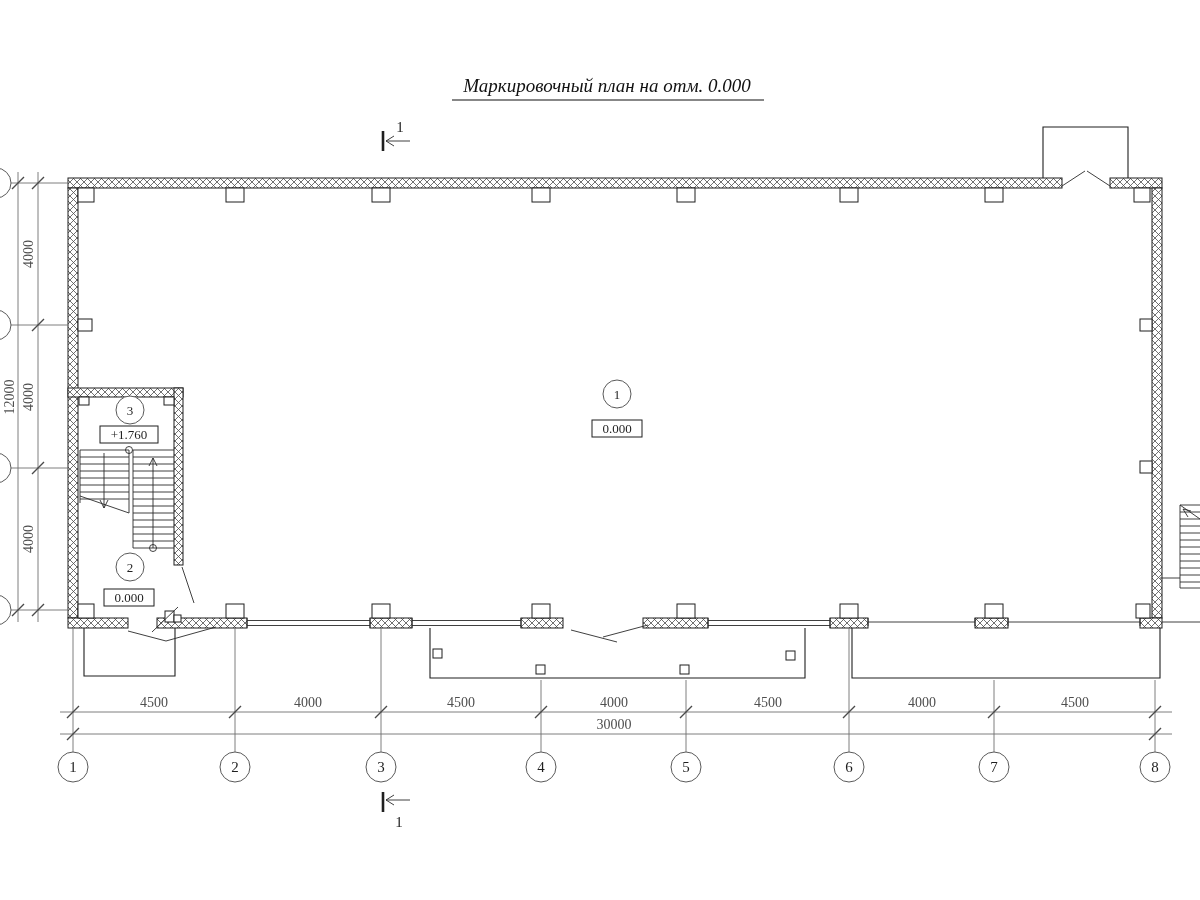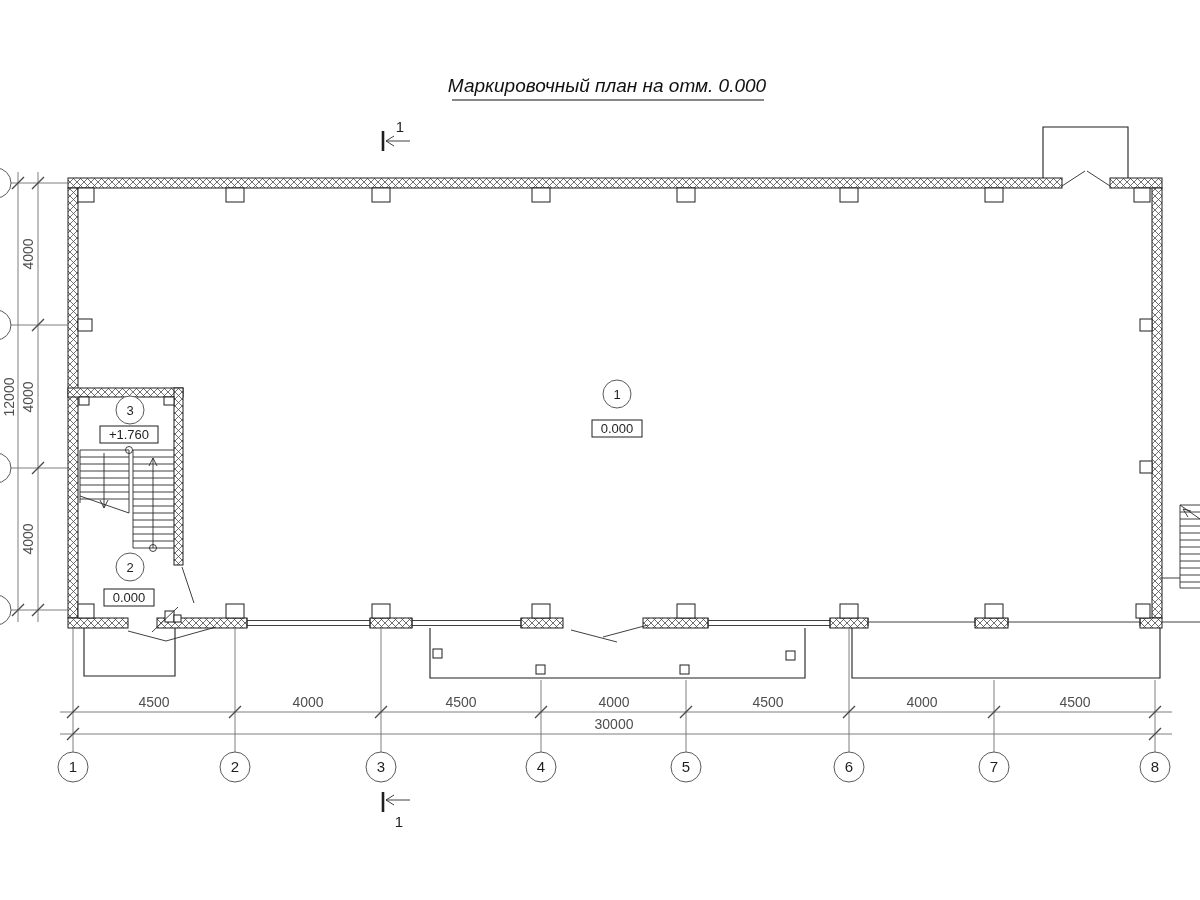--- a/index.html
+++ b/index.html
@@ -1,17 +1,17 @@
 <!DOCTYPE html>
 <html><head>
 <meta charset="utf-8">
 <style>
   html,body{margin:0;padding:0;background:#fff;}
   .sheet{position:relative;width:1200px;height:900px;background:#ffffff;overflow:hidden;
-         font-family:Liberation Sans, sans-serif;}
+         font-family:Liberation Serif, serif;}
   svg{position:absolute;left:0;top:0;}
   .bld{stroke:#1f1f1f;stroke-width:1.1;fill:none;}
   .thin{stroke:#2a2a2a;stroke-width:0.9;fill:none;}
   .wall{fill:url(#hatch);stroke:#1f1f1f;stroke-width:1;}
   .sq{fill:#ffffff;stroke:#1f1f1f;stroke-width:1;}
   .dimln{stroke:#707070;stroke-width:0.9;fill:none;}
   .tick{stroke:#4a4a4a;stroke-width:1.4;fill:none;}
   .bubble{fill:#ffffff;stroke:#5a5a5a;stroke-width:1;}
   text{fill:#2a2a2a;}
   .dimtxt{font-size:14px;fill:#4f4f4f;}

